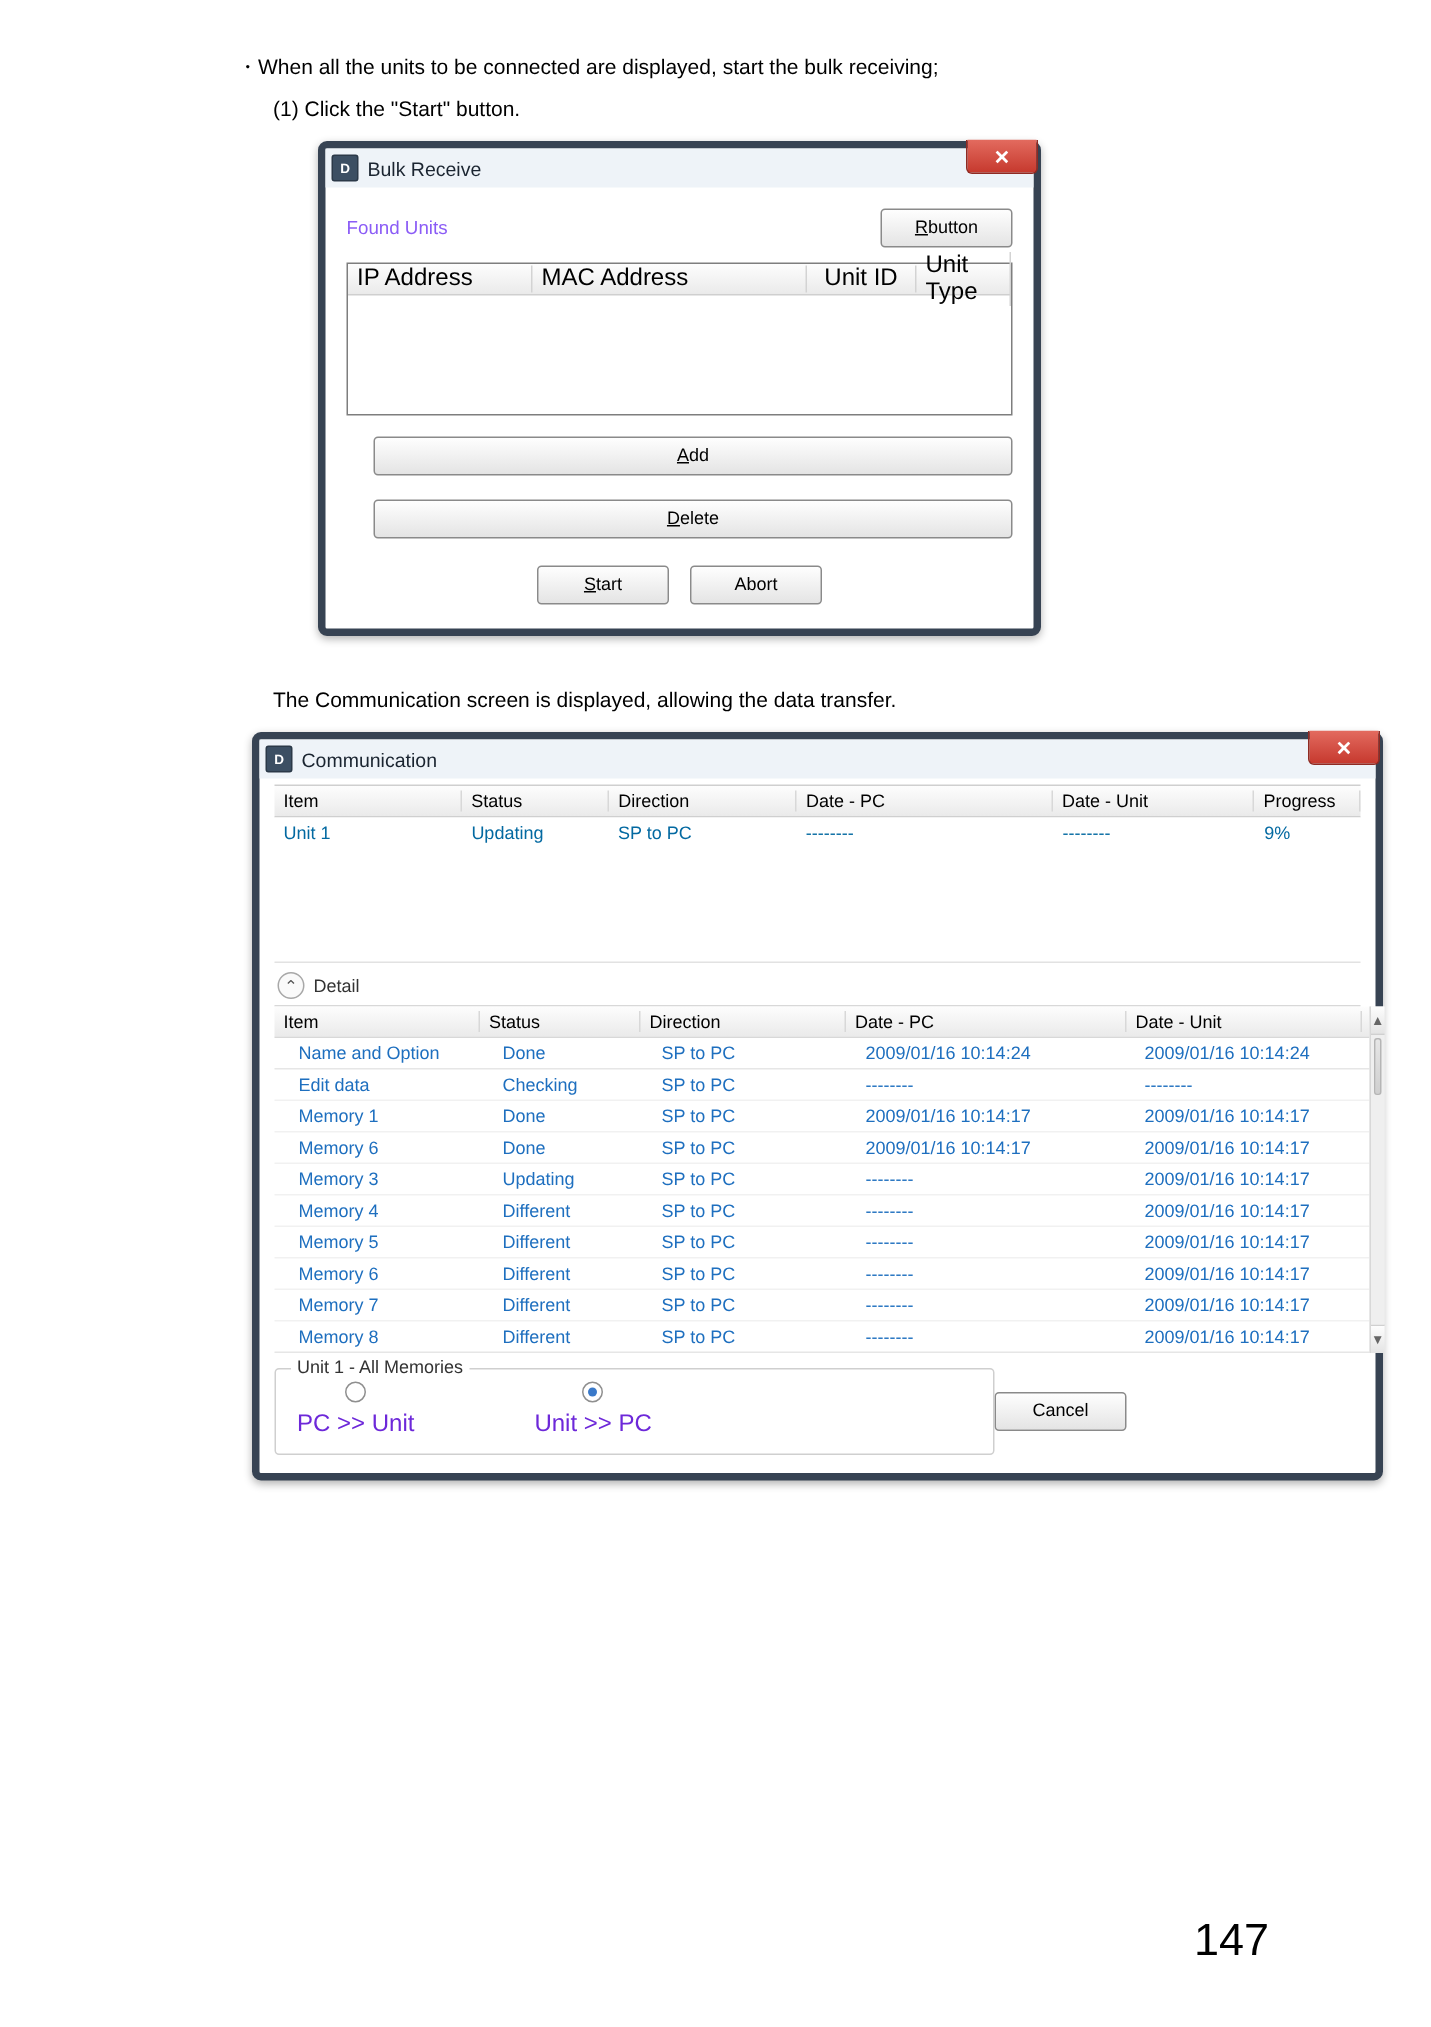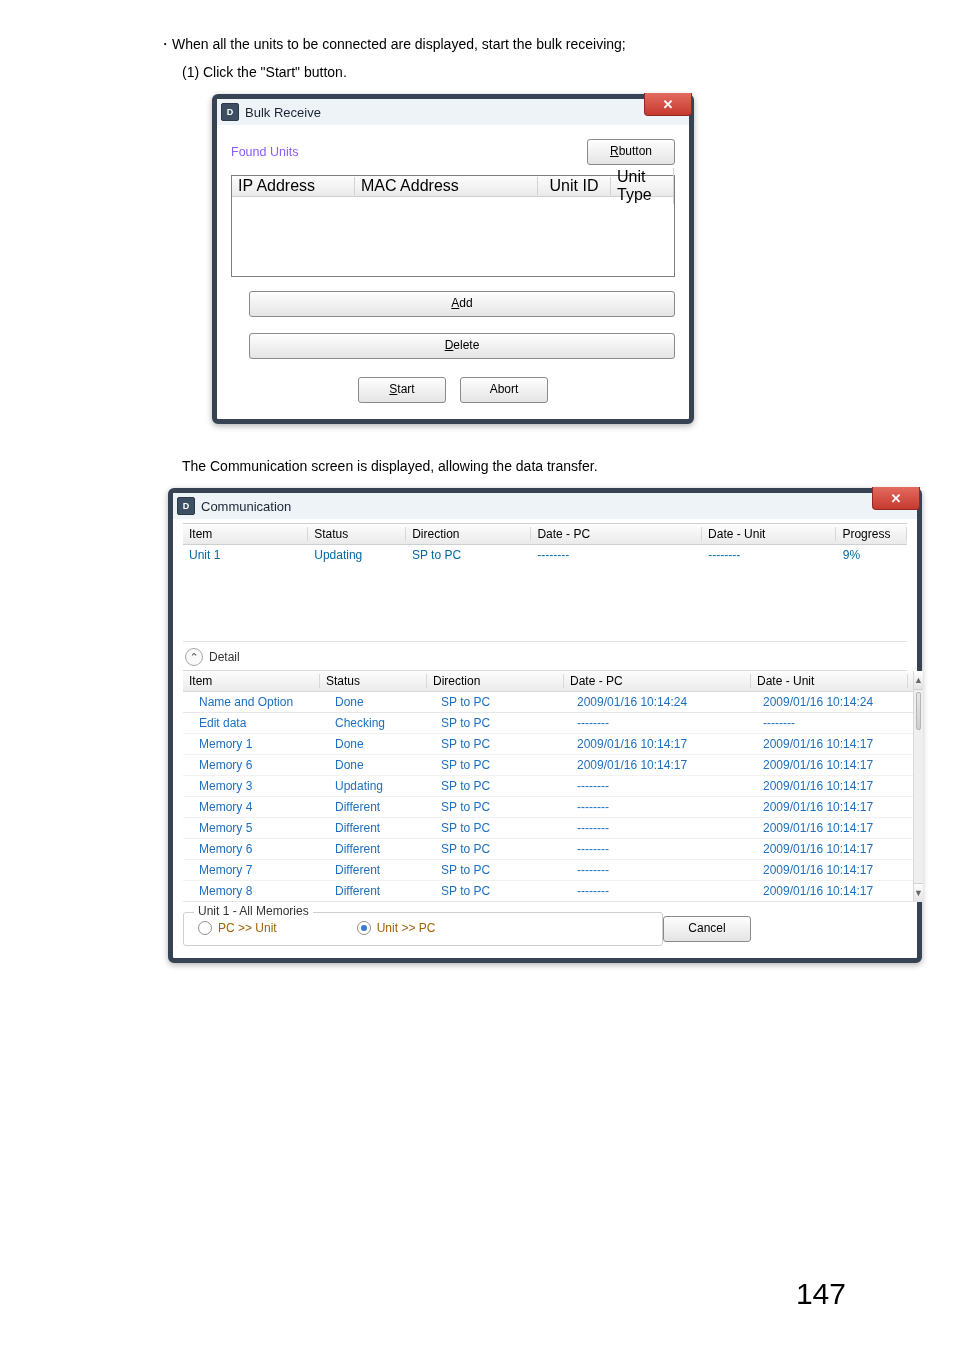--- a/index.html
+++ b/index.html
@@ -319,22 +319,23 @@
   }
   .radio-row {
     display: flex;
     gap: 80px;
     align-items: center;
   }
   .radio {
     display: inline-flex;
     align-items: center;
     gap: 6px;
-    font-size: 12px;
-    color: #a16207;
+    font-size: 16px;
+    color: #6d28d9;
+    flex-direction: column;
   }
   .radio .circ {
     width: 12px;
     height: 12px;
     border-radius: 50%;
     border: 1px solid #8f8f8f;
     display: inline-flex;
     align-items: center;
     justify-content: center;
   }

